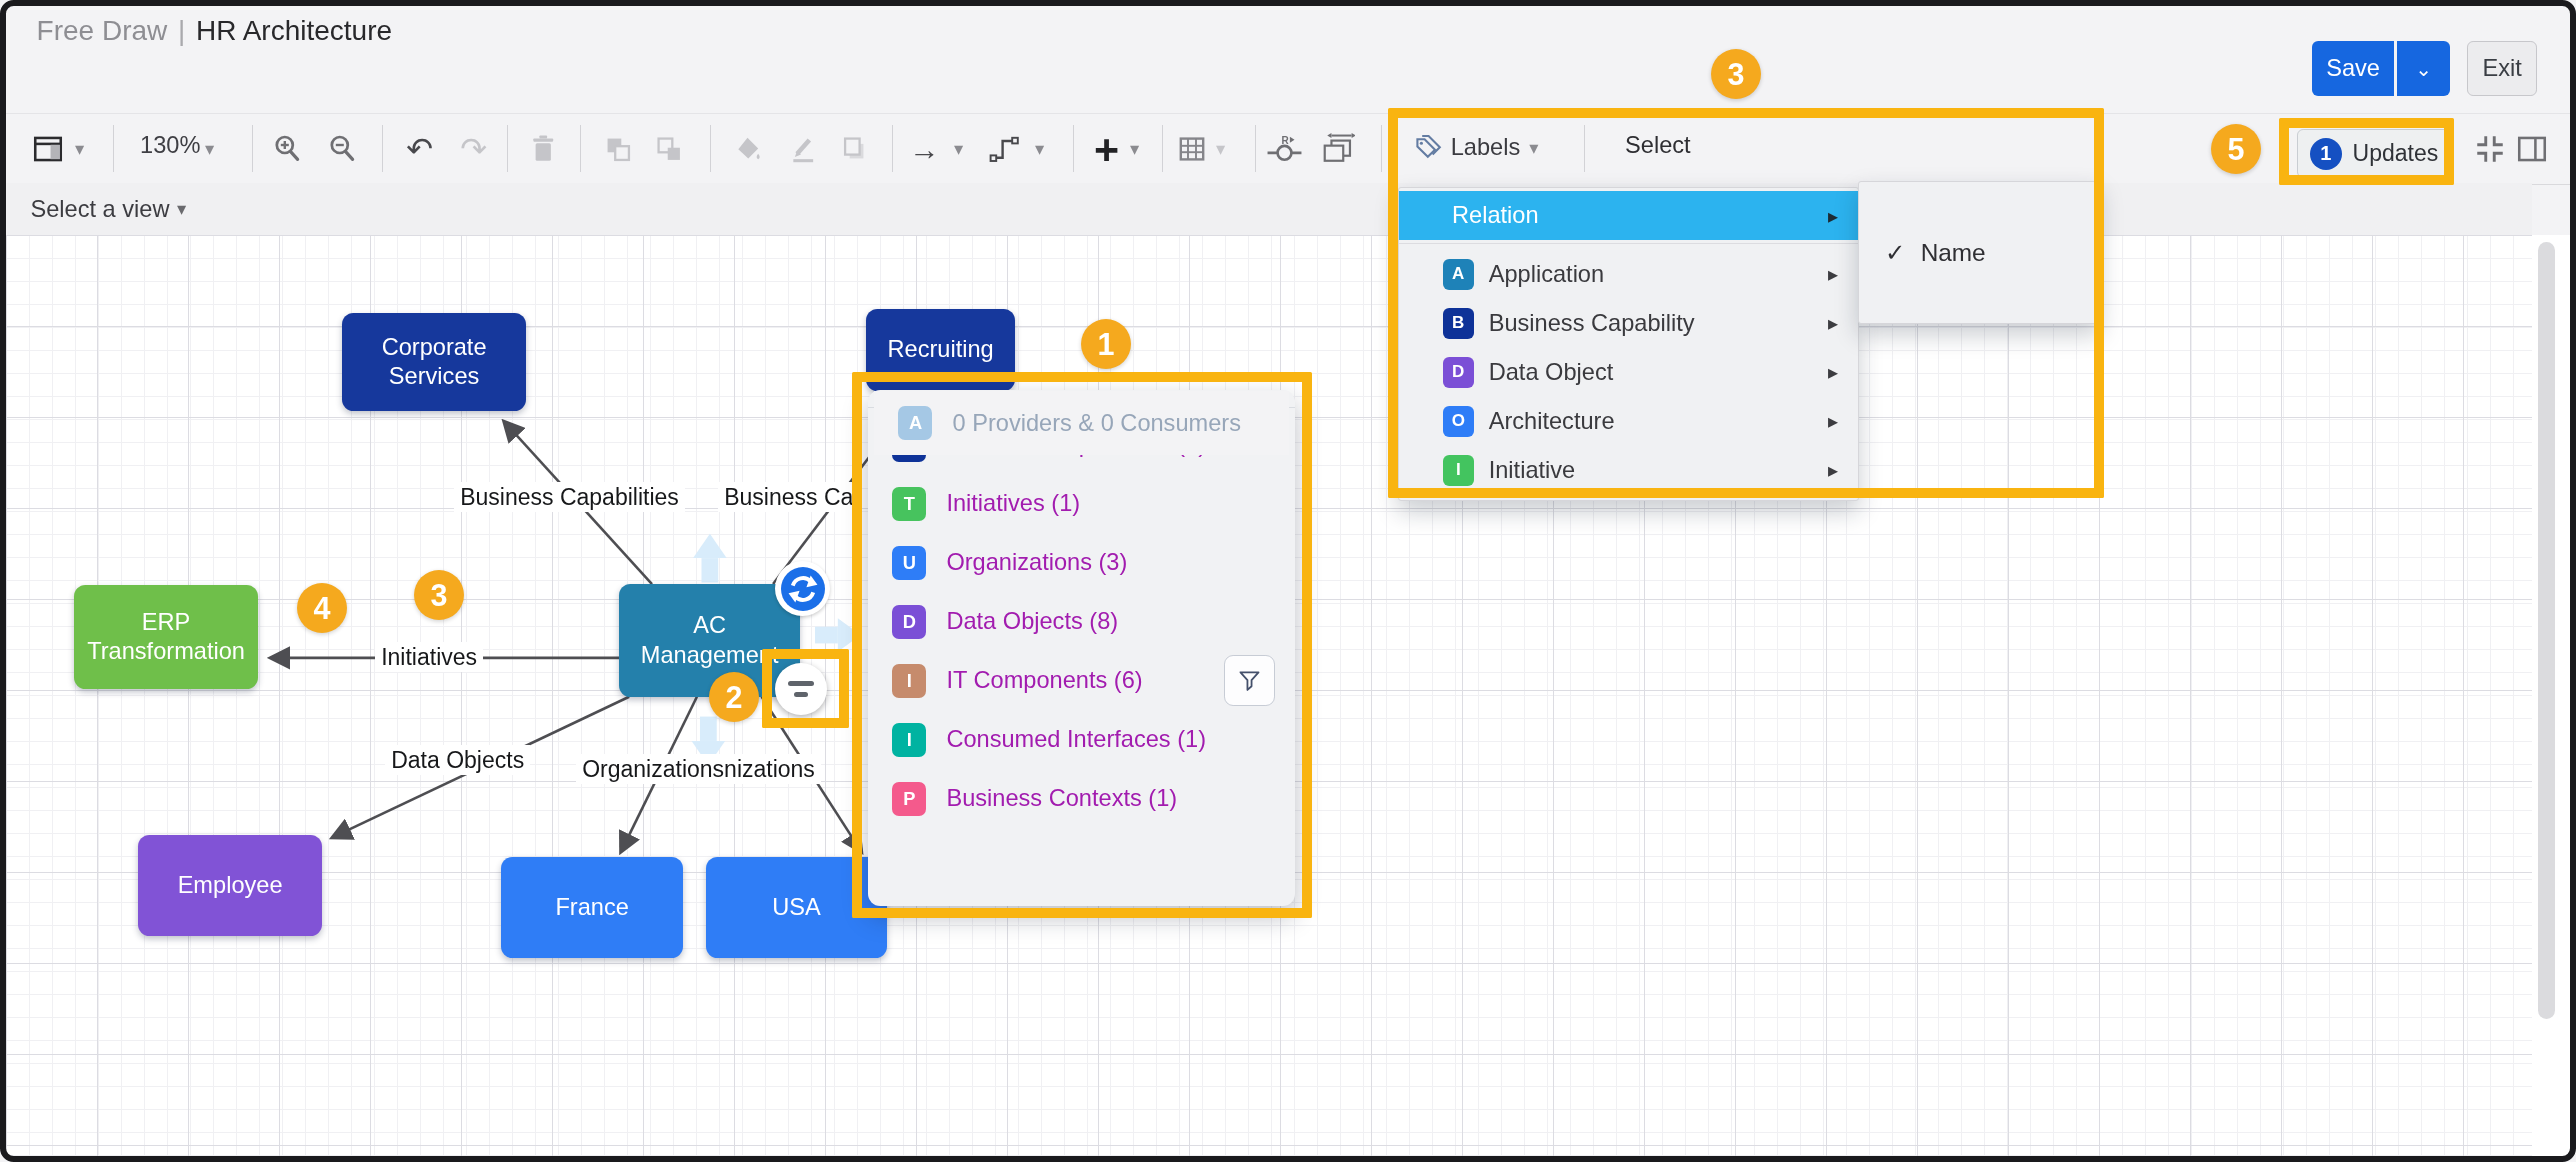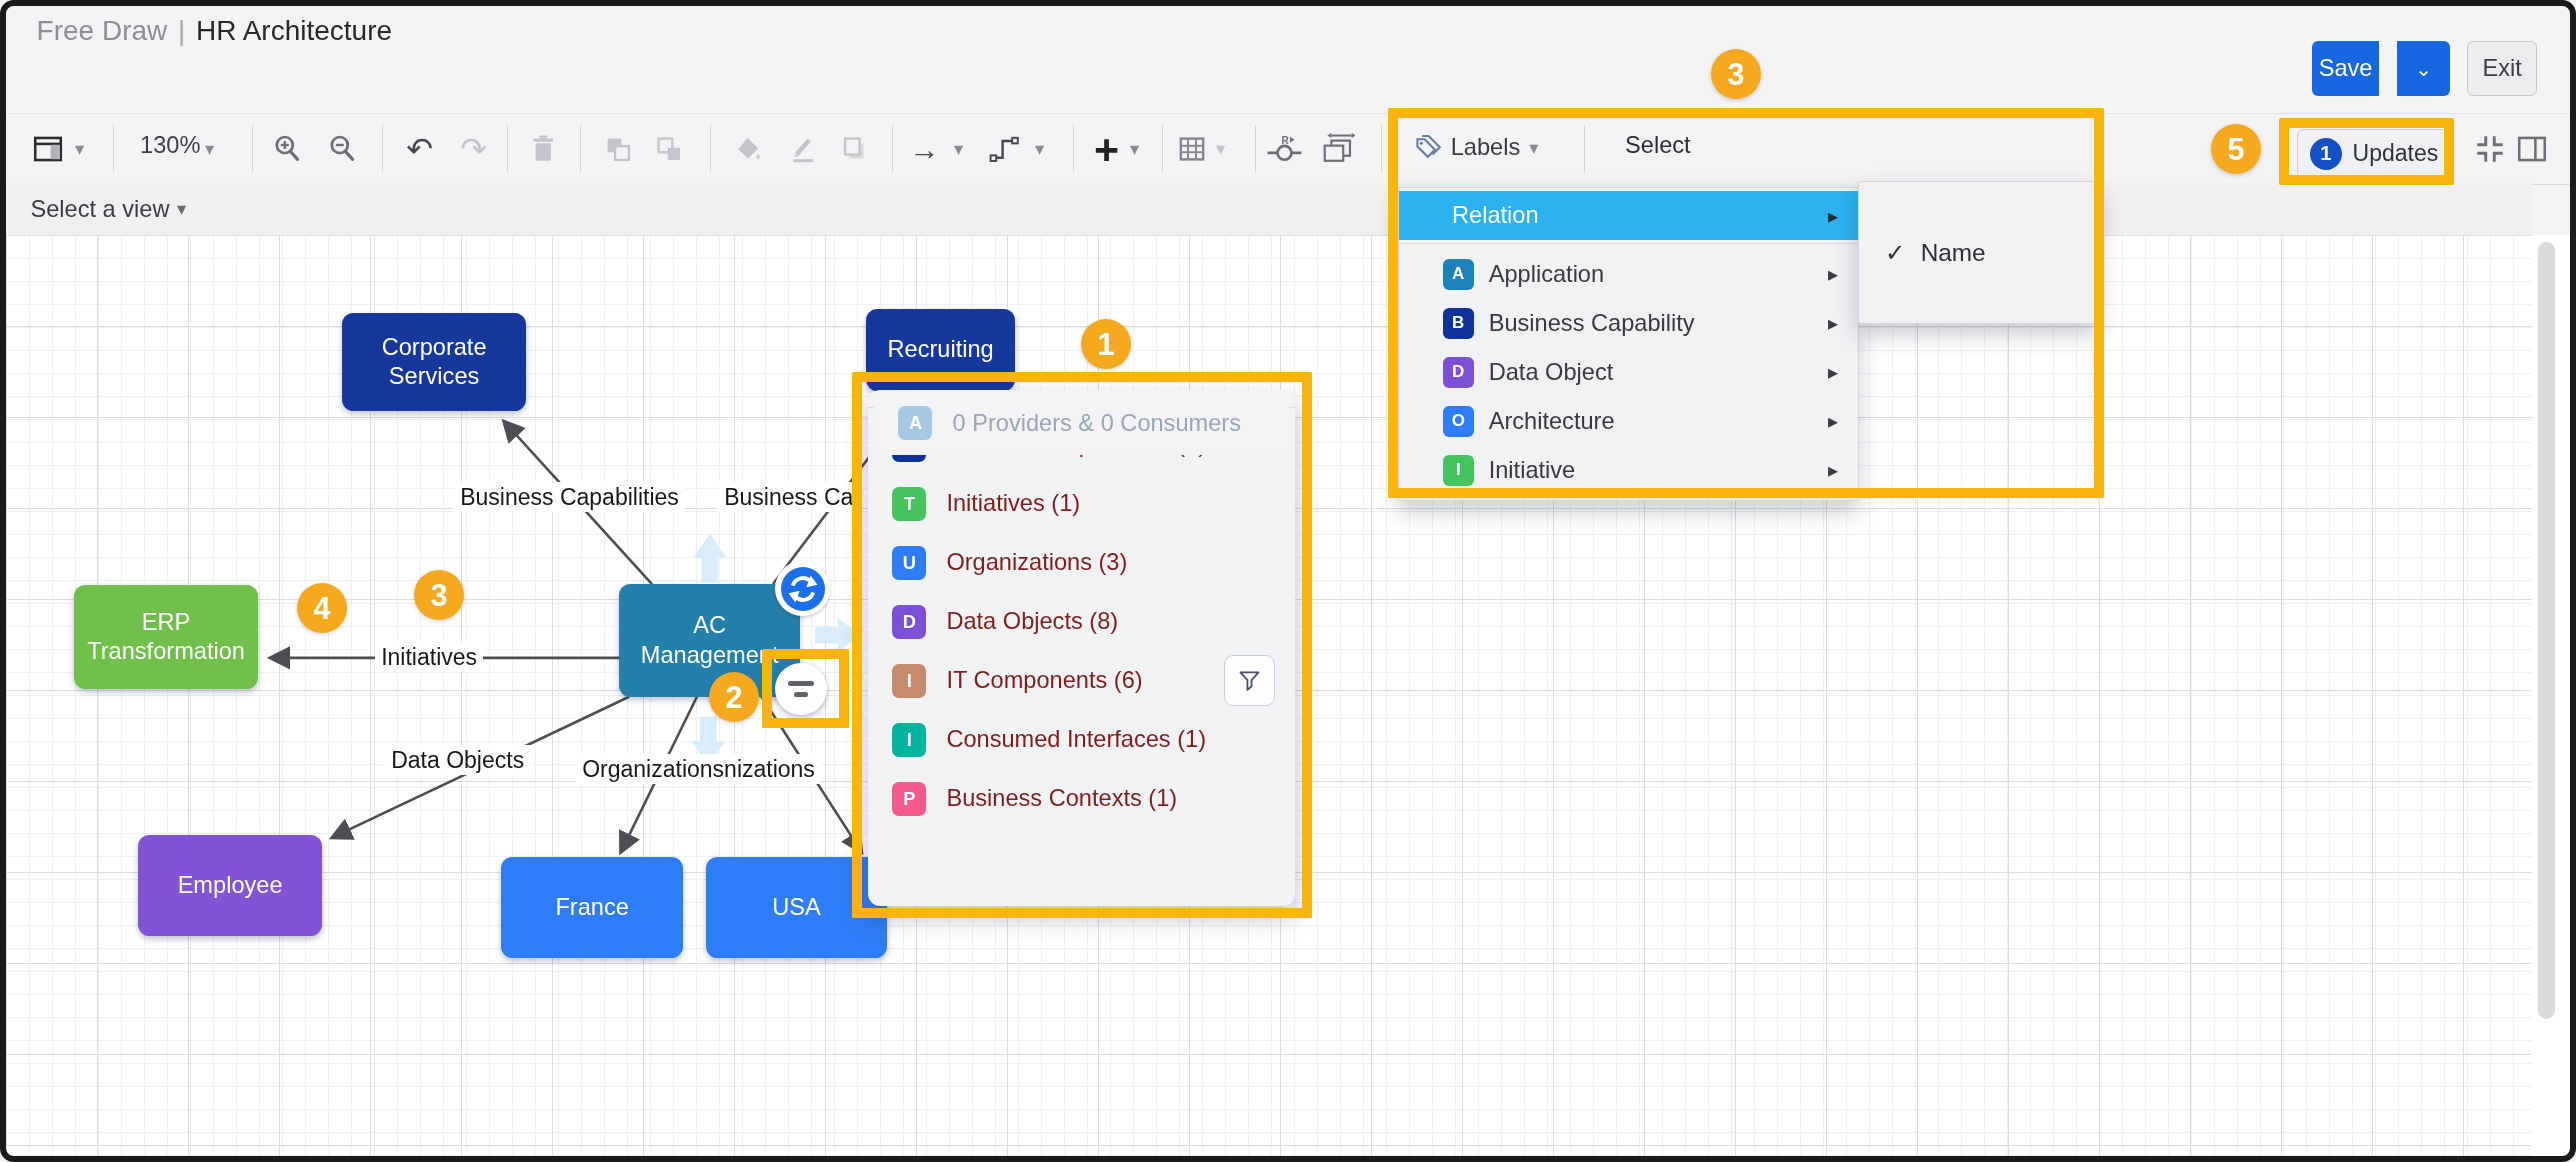--- a/index.html
+++ b/index.html
@@ -10,21 +10,21 @@
   }
   
   .frame{position:absolute;inset:0;border:6.1px solid #1a1a1d;border-radius:13.7px;pointer-events:none;z-index:50;}
   
   .header{position:absolute;left:6.1px;top:1px;right:6.1px;height:107px;background:#f3f3f5;}
   .title{position:absolute;left:30.5px;top:13.7px;font-size:28px;color:#28282b;white-space:nowrap;}
   .title .brand{color:#8e8e93;}
   .title .sep{color:#a9a9ad;padding:0 10.7px;}
   .menubar{position:absolute;left:30.5px;top:70px;display:flex;gap:32px;font-size:23px;color:#3c3c41;}
   .menubar span{cursor:default;}
-  .btn-save{position:absolute;left:2306px;top:40px;width:67px;height:55px;background:#1667e0;color:#fff;
+  .btn-save{position:absolute;left:2306px;top:40px;width:82px;height:55px;background:#1667e0;color:#fff;
     border:none;border-radius:6.1px 0 0 6.1px;font-size:23.6px;font-family:inherit;}
   .btn-save-caret{position:absolute;left:2391px;top:40px;width:53px;height:55px;background:#1667e0;color:#fff;
     border:none;border-radius:0 6.1px 6.1px 0;font-size:20px;font-family:inherit;}
   .btn-exit{position:absolute;left:2461px;top:40px;width:70px;height:55px;background:#ececee;color:#3a3e44;
     border:1.5px solid #c7c7cb;border-radius:6.1px;font-size:23.6px;font-family:inherit;}
   
   .toolbar{position:absolute;left:6.1px;top:113px;right:6.1px;height:70px;background:#f3f3f5;
     border-top:0.8px solid #e4e4e7;border-bottom:0.8px solid #d9d9dc;}
   .ti{position:absolute;top:13.7px;width:37px;height:43px;display:flex;align-items:center;justify-content:center;}
   .tsep{position:absolute;top:10.7px;width:0.8px;height:47px;background:#d2d2d6;}
@@ -62,21 +62,21 @@
     box-shadow:0 2.3px 6.1px rgba(0,0,0,.3);display:flex;flex-direction:column;align-items:center;justify-content:center;gap:5.3px;}
   .fbar{height:5.3px;border-radius:3px;background:#5f646b;}
   
   .popup{position:absolute;left:868px;top:390px;width:427px;height:516px;background:#f1f2f4;border-radius:12.2px;z-index:20;
     box-shadow:0 10.7px 26px rgba(20,30,50,.28);padding-top:12.2px;box-sizing:border-box;}
   .prow{display:flex;align-items:center;height:59px;padding-left:24.4px;gap:20px;}
   .prow.header{height:64px;}
   .pdivider{height:0.8px;background:#d9dce1;margin:4.6px 0 7.6px 0;}
   .badge{width:34px;height:34px;border-radius:6.9px;color:#fff;font-weight:bold;font-size:18.3px;flex:0 0 34px;
     display:flex;align-items:center;justify-content:center;}
-  .plabel{font-size:23.6px;color:#7f1d1d;}
+  .plabel{font-size:23.6px;color:#a21caf;}
   .plabel.muted{color:#97a6b9;}
   .filter-btn{margin-left:auto;margin-right:20px;width:49px;height:49px;background:#fdfdfe;border:1.5px solid #c7ccd5;
     border-radius:9.1px;display:flex;align-items:center;justify-content:center;}
   
   .dropdown{position:absolute;left:1398px;top:187px;width:461px;height:314px;background:#f0f1f3;border:0.8px solid #d6d6da;
     border-radius:3px;z-index:22;box-shadow:0 10.7px 23px rgba(20,30,50,.22);box-sizing:border-box;padding-top:3px;}
   .drow{display:flex;align-items:center;height:49px;position:relative;}
   .drow.active{background:#2cb3ef;color:#fff;font-size:23.6px;padding-left:53px;}
   .ditem{display:flex;align-items:center;height:49px;padding-left:44px;gap:15.2px;font-size:23.6px;color:#3a3a3e;}
   .mbadge{width:30.5px;height:30.5px;border-radius:6.1px;color:#fff;font-weight:bold;font-size:17px;flex:0 0 30.5px;

